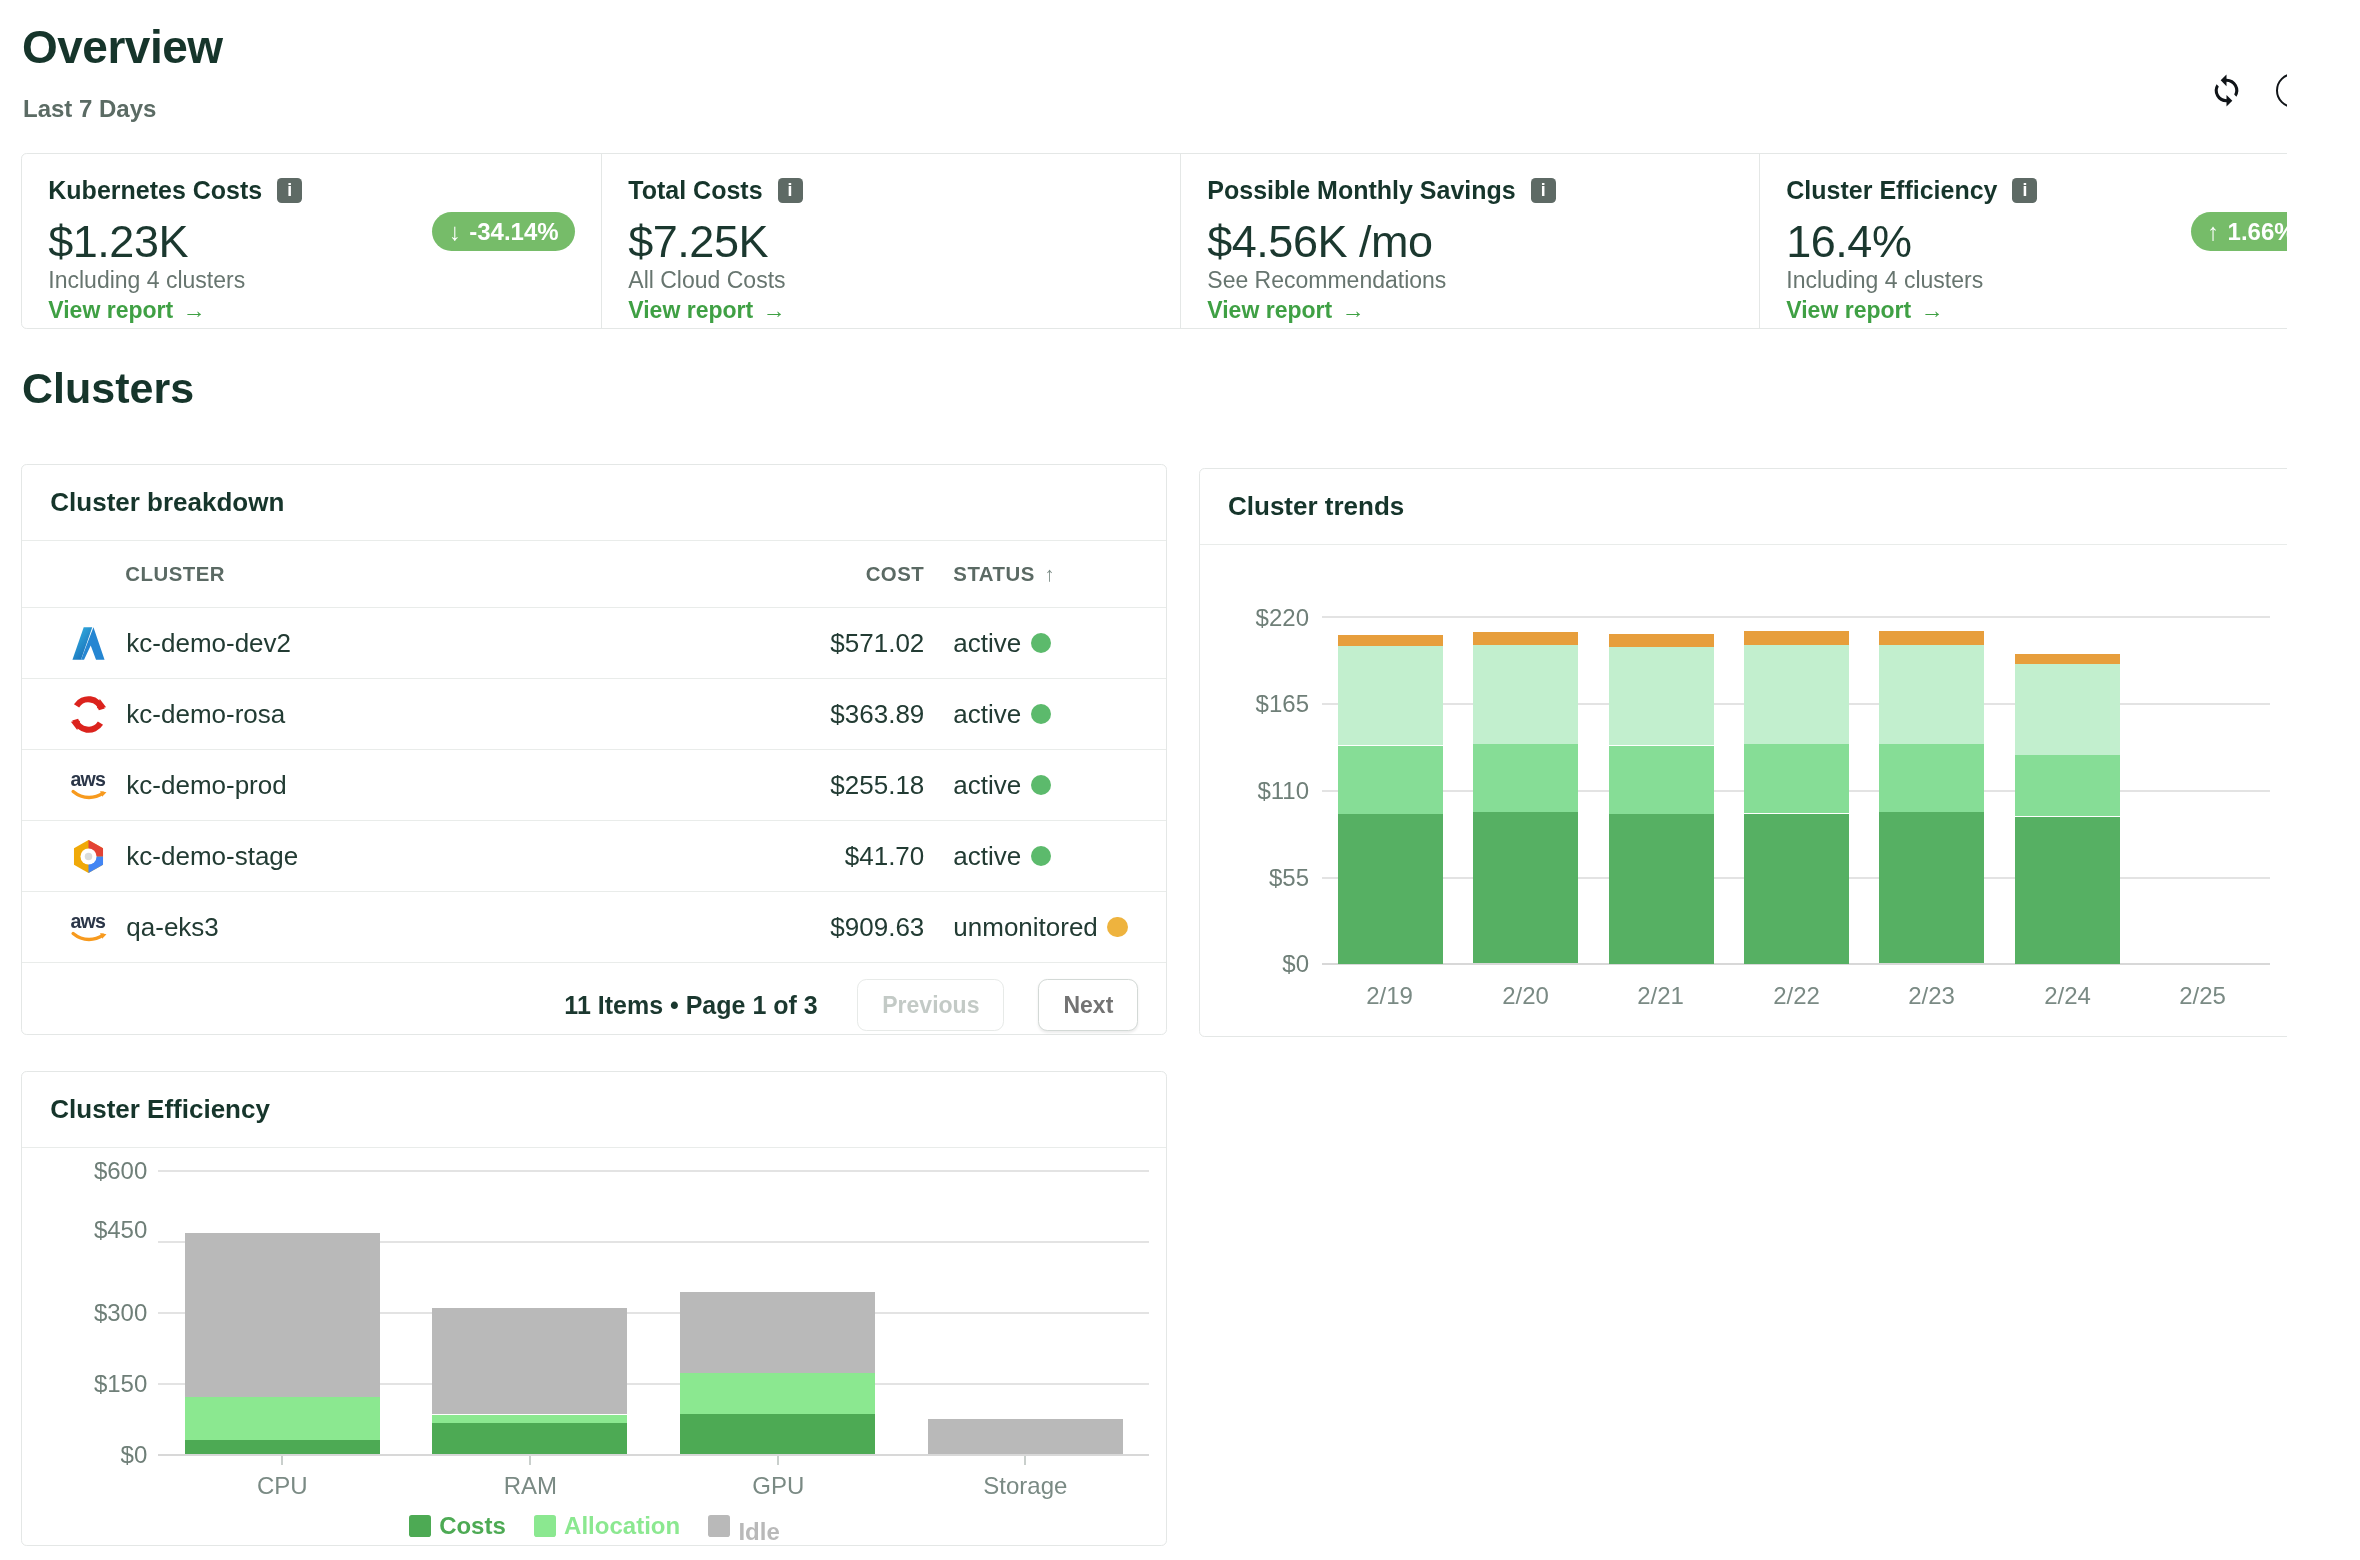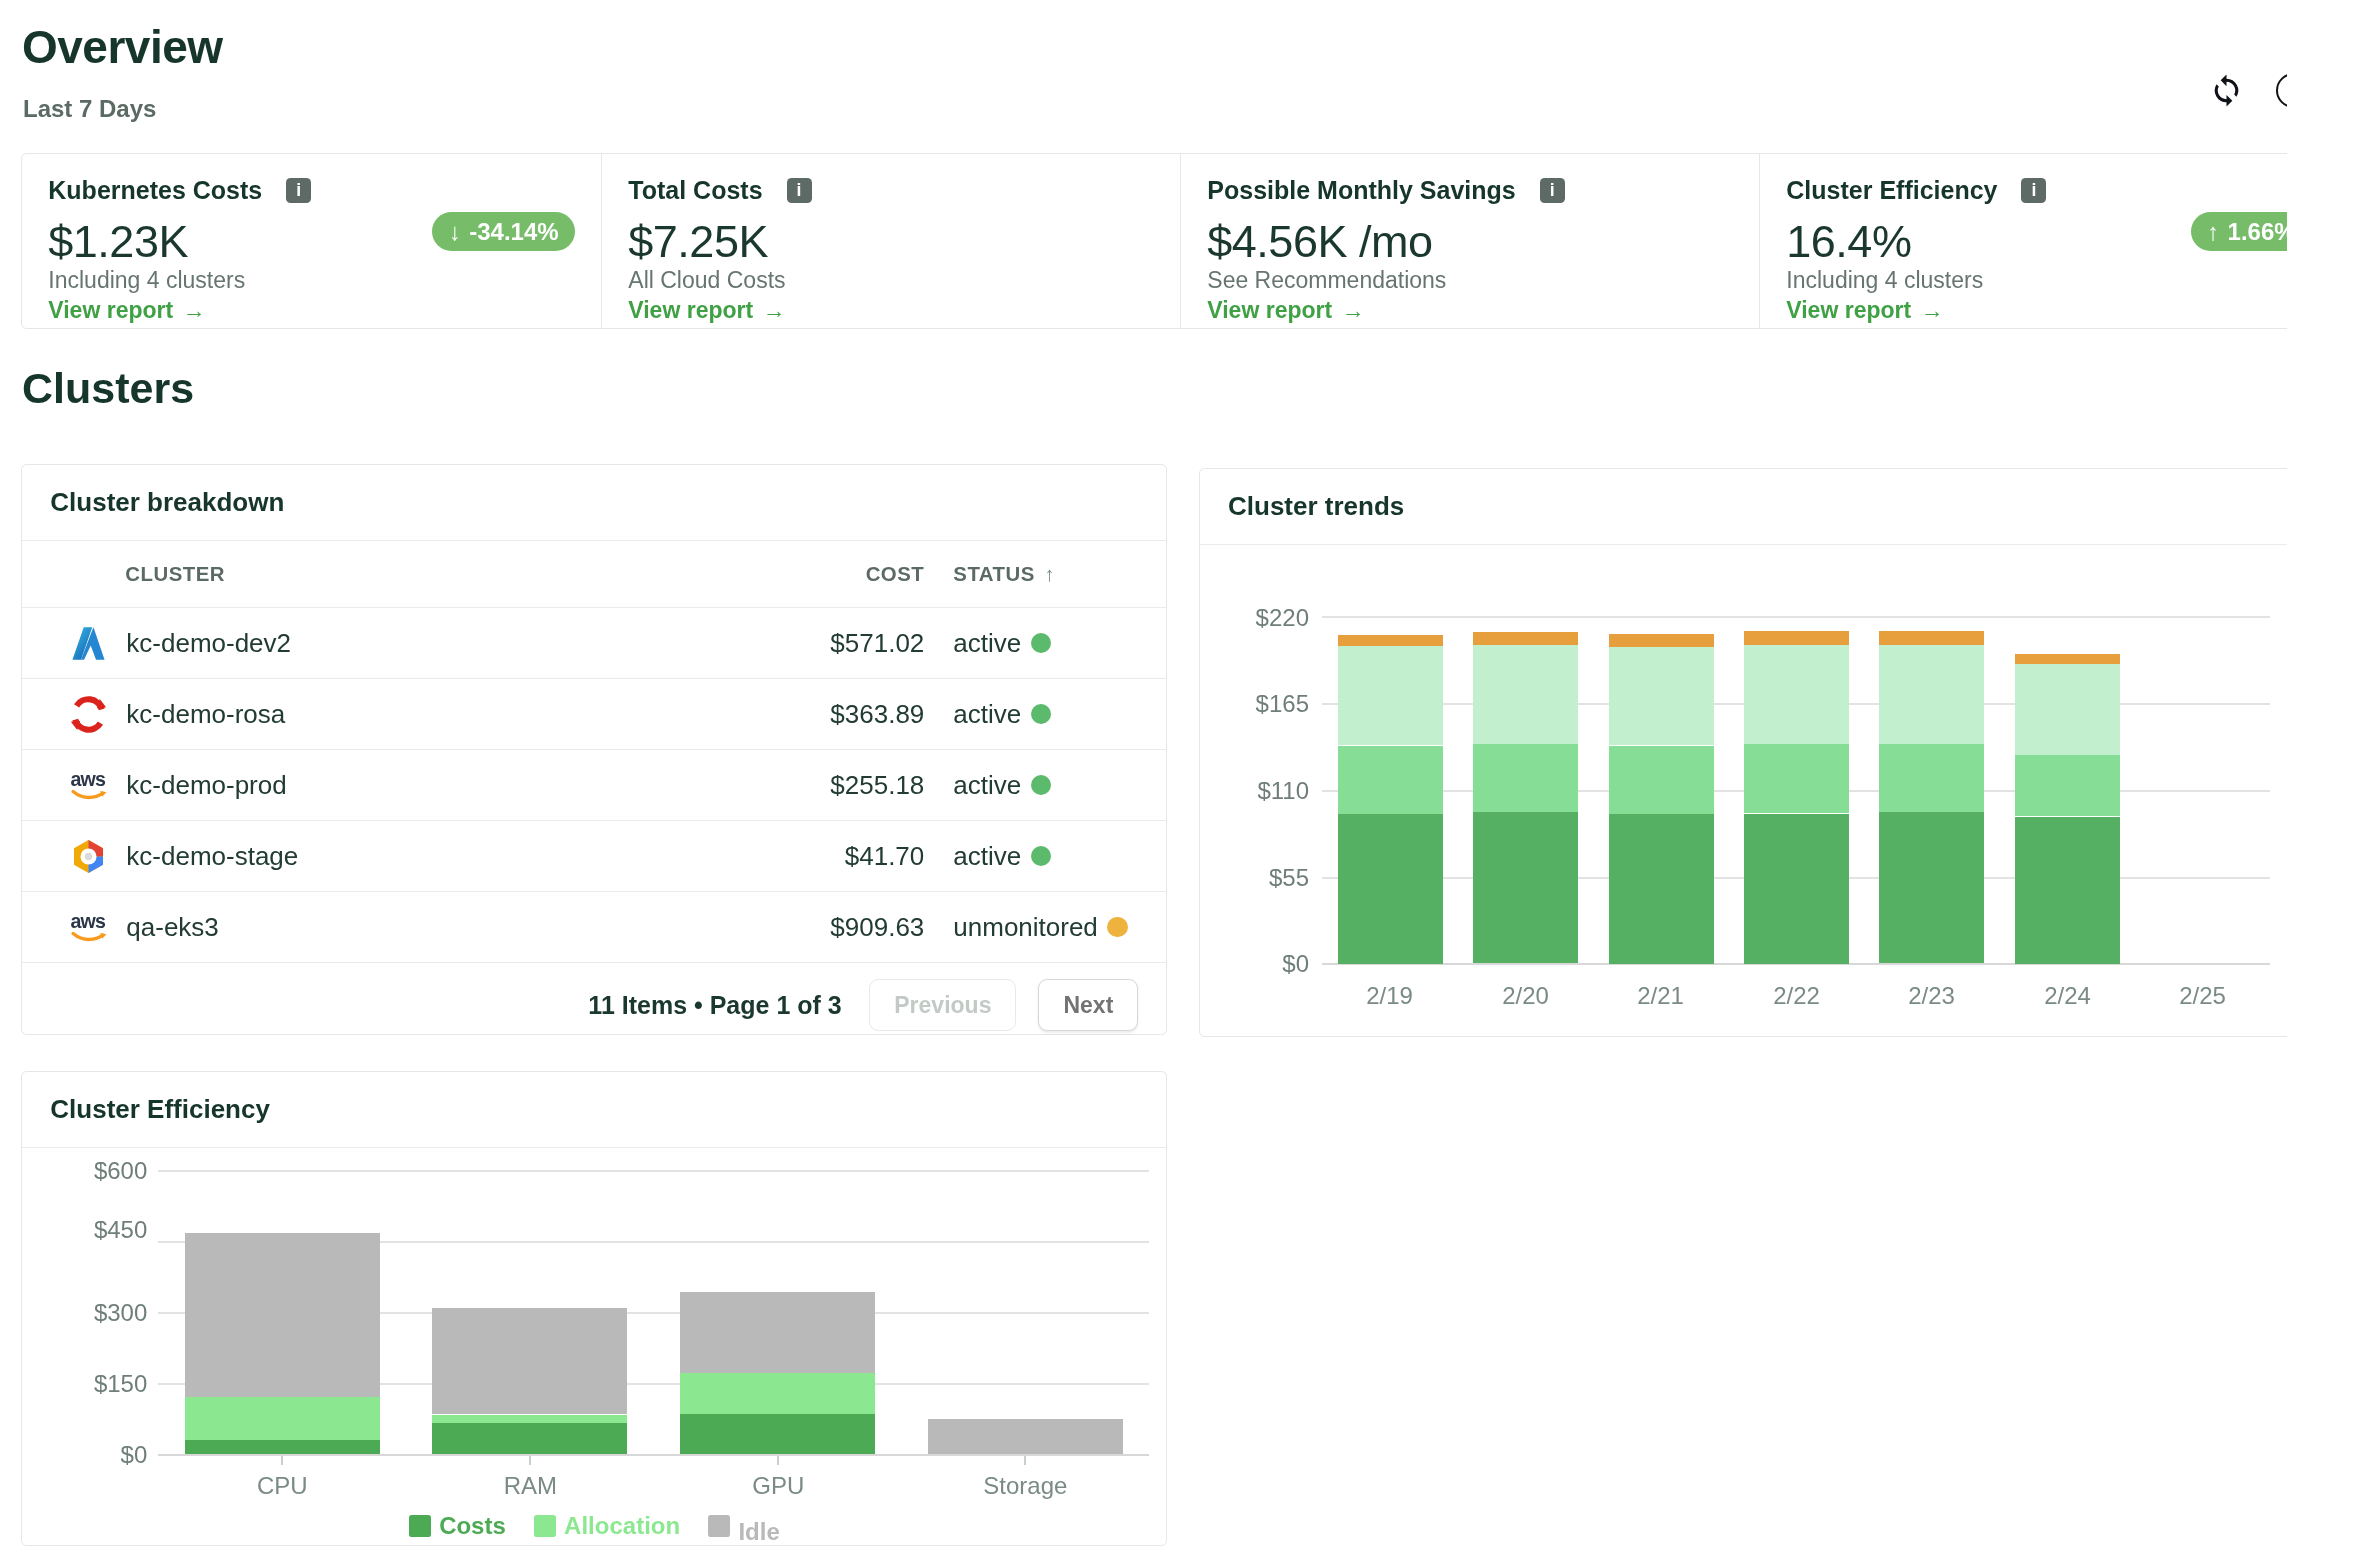--- a/index.html
+++ b/index.html
@@ -12,21 +12,21 @@
   .iconbtn{position:absolute;top:70px;width:41px;height:41px;background:transparent;border:none;padding:0;cursor:pointer;display:flex;align-items:center;justify-content:center;}
   .iconbtn.refresh{left:2206px;}
   .iconbtn.help{left:2273px;}
   .iconbtn svg{width:35px;height:35px;}
   .help-circle{width:31px;height:31px;border:2.8px solid #101418;border-radius:50%;font-size:21.3px;font-weight:700;color:#101418;display:flex;align-items:center;justify-content:center;line-height:1;}
 
   
   .stat-row{position:absolute;left:21.3px;top:153px;width:2318px;height:176px;border:0.9px solid #e4e7e6;border-radius:5.6px;display:grid;grid-template-columns:repeat(4,1fr);background:#fff;box-sizing:border-box;}
   .stat-card{position:relative;padding:22px 26px;box-sizing:border-box;}
   .stat-card + .stat-card{border-left:0.9px solid #e4e7e6;}
-  .stat-label{display:flex;align-items:center;gap:24px;font-size:25px;font-weight:700;color:#16352b;}
+  .stat-label{display:flex;align-items:center;gap:15px;font-size:25px;font-weight:700;color:#16352b;}
   .info-ic{display:inline-flex;width:25px;height:25px;border-radius:4.6px;background:#5e6a65;color:#fff;font-size:17.6px;font-weight:700;align-items:center;justify-content:center;line-height:1;}
   .stat-value{margin-top:11px;font-size:45px;font-weight:500;color:#1b382f;letter-spacing:-0.5px;}
   .stat-sub{position:absolute;left:26px;top:113px;font-size:23px;color:#67756f;}
   .stat-link{position:absolute;left:26px;top:143px;font-size:23px;font-weight:700;color:#3fa044;cursor:pointer;display:flex;gap:9.3px;align-items:center;}
   .delta-badge{position:absolute;right:26px;top:58px;height:39px;border-radius:19.5px;background:#76bc69;color:#ffffff;display:flex;align-items:center;gap:8.3px;padding:0 16.7px;font-size:24px;font-weight:600;}
 
   
   .clusters-heading{position:absolute;left:22px;top:364px;margin:0;font-size:43px;font-weight:700;color:#16352b;}
 
   
@@ -40,21 +40,21 @@
   .thead{display:flex;align-items:center;height:66px;padding:0 28px 0 44px;border-bottom:0.9px solid #e9ecea;font-size:20.4px;font-weight:700;letter-spacing:0.5px;color:#5b6a64;}
   .col-iconspacer{width:59px;flex:none;}
   .col-name{flex:1;}
   .col-cost{width:111px;flex:none;text-align:right;}
   .col-gap{width:29px;flex:none;}
   .col-status{width:185px;flex:none;display:flex;align-items:center;gap:9.3px;}
   .trow{display:flex;align-items:center;height:70px;padding:0 28px 0 44px;border-bottom:0.9px solid #e9ecea;font-size:26px;color:#223b33;cursor:pointer;}
   .picon{width:45px;height:45px;flex:none;margin-right:15px;display:flex;align-items:center;justify-content:center;}
   .picon svg{width:41px;height:41px;}
   .sdot{width:20.4px;height:20.4px;border-radius:50%;flex:none;}
-  .tfoot{display:flex;align-items:center;justify-content:flex-end;height:84px;padding:0 28px;gap:22px;}
+  .tfoot{display:flex;align-items:center;justify-content:flex-end;height:84px;padding:0 28px;gap:34px;}
   .pg-summary{font-size:25px;font-weight:600;color:#1b382f;margin-right:5.6px;}
   .pg-btn{height:52px;padding:0 24px;border-radius:9.3px;background:#fff;font-size:23px;font-weight:700;font-family:"Liberation Sans",sans-serif;cursor:pointer;}
   .pg-btn.prev{border:1.9px solid #e7eae8;color:#c3cac6;}
   .pg-btn.next{border:1.9px solid #d3d9d6;color:#737373;box-shadow:0 1.9px 2.8px rgba(0,0,0,0.08);}
 
   
   .chart-area{position:absolute;left:0;top:0;right:0;bottom:0;}
   .gridline{position:absolute;height:1.9px;background:#e3e3e3;}
   .gridline.base{background:#d8d8d8;}
   .ylab{position:absolute;height:30px;line-height:30px;text-align:right;font-size:24px;color:#6f7f78;}

